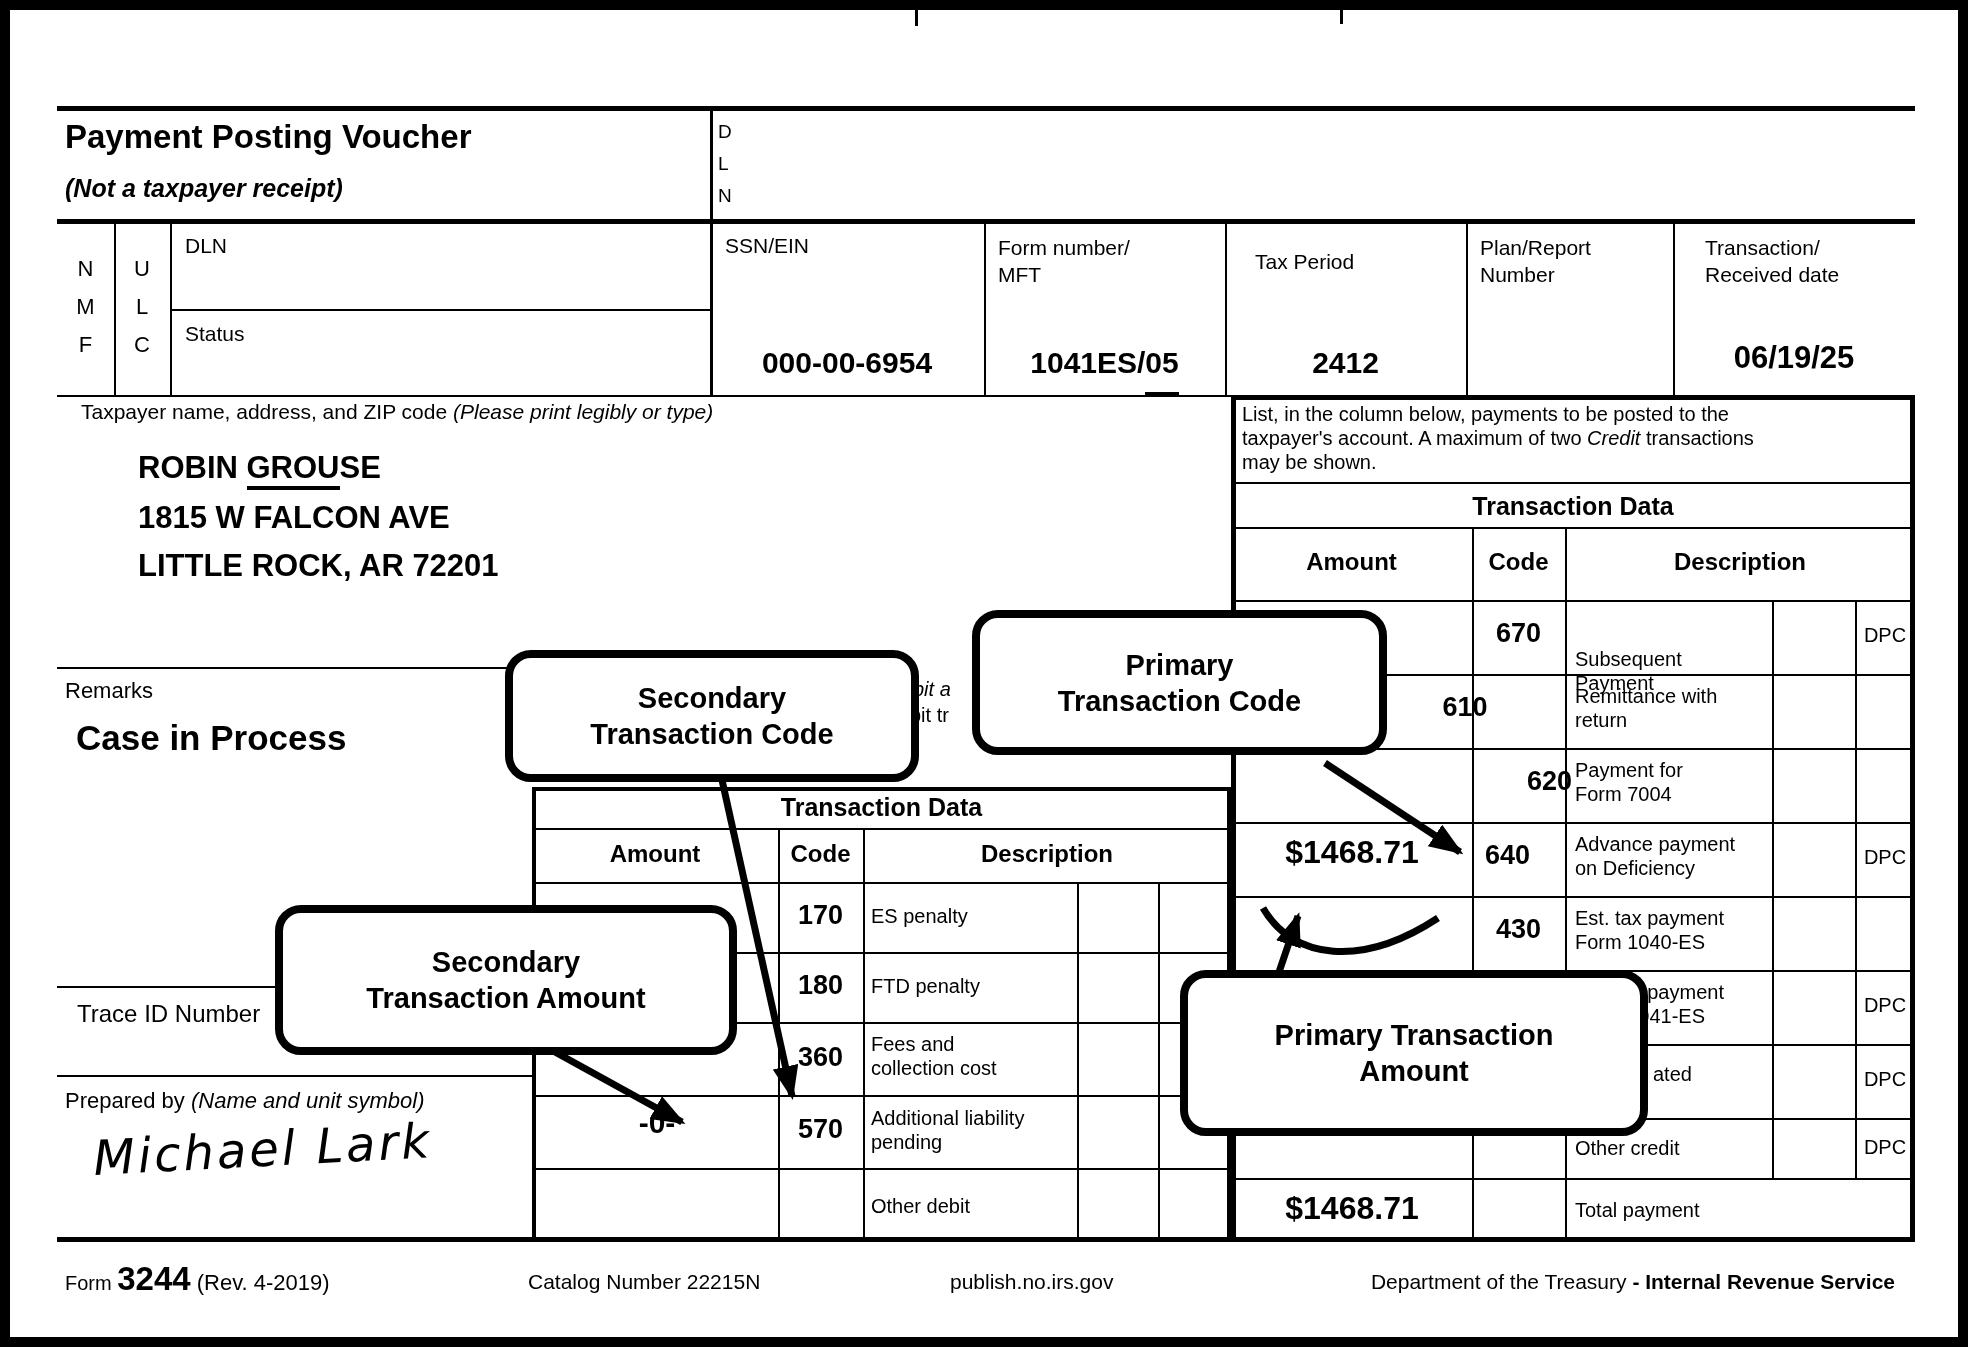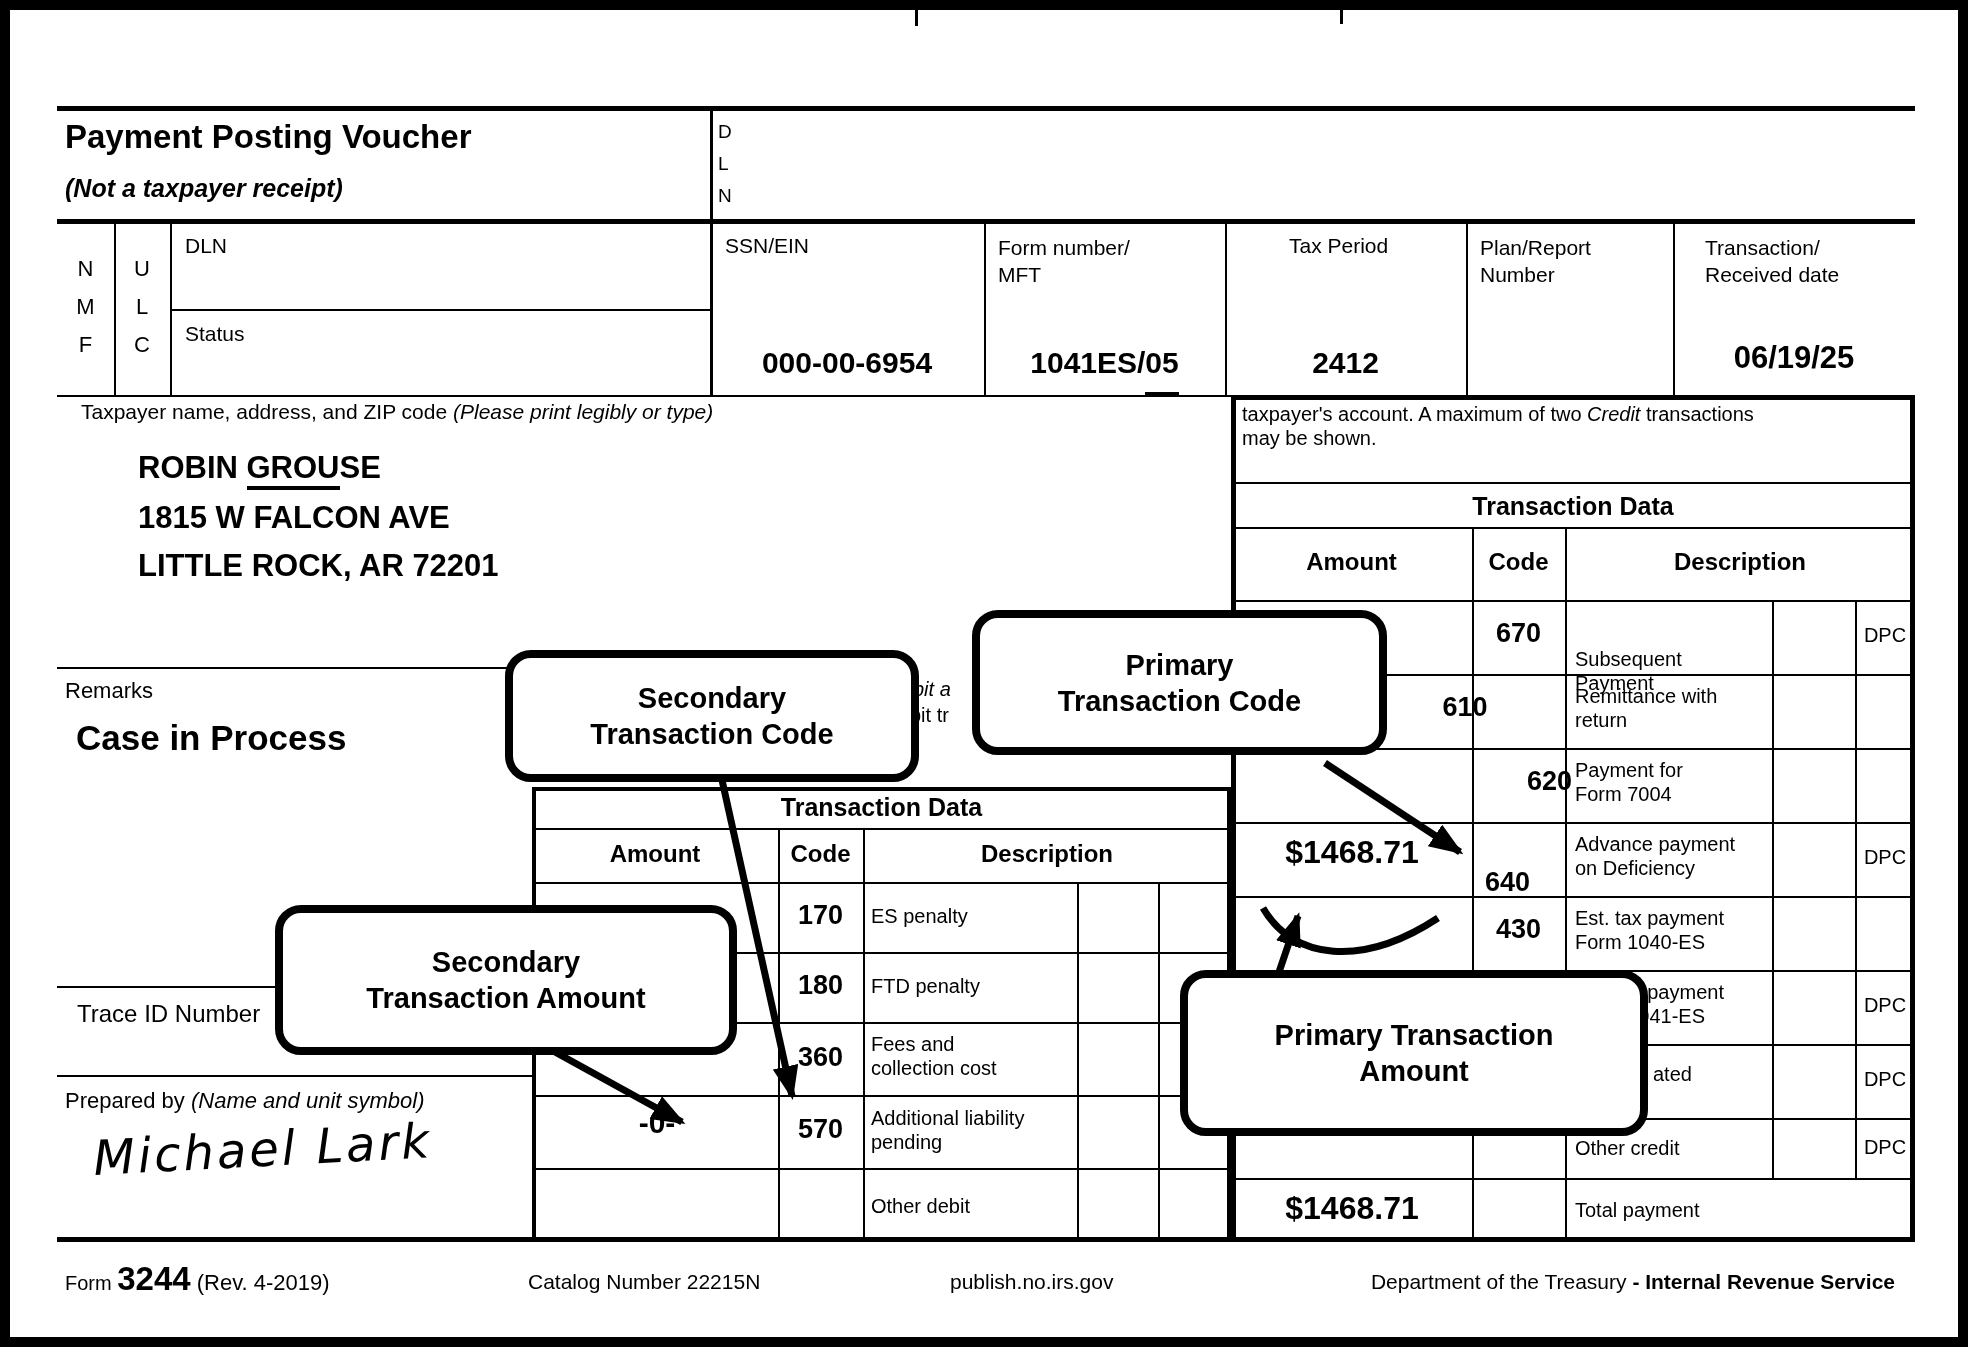--- a/index.html
+++ b/index.html
@@ -75,21 +75,21 @@
   <div class="lbl" style="left:175px;top:312px;">Status</div>
   <div class="lbl" style="left:715px;top:224px;">SSN/EIN</div>
   <div class="val" style="left:700px;top:336px;width:274px;">000-00-6954</div>
   <div class="lbl lbl2" style="left:988px;top:224px;">
     <div>Form number/</div>
       <div>MFT</div>
   </div>
   <div class="val" style="left:974px;top:336px;width:241px;">
     <span>1041ES/</span><span class="u3">05</span>
   </div>
-  <div class="lbl" style="left:1245px;top:224px;margin-left:34px;">Tax Period</div>
+  <div class="lbl" style="left:1245px;top:240px;">Tax Period</div>
   <div class="val" style="left:1215px;top:336px;width:241px;">2412</div>
   <div class="lbl lbl2" style="left:1470px;top:224px;">
     <div>Plan/Report</div>
       <div>Number</div>
   </div>
   <div class="lbl lbl2" style="left:1695px;top:224px;">
     <div>Transaction/</div>
       <div>Received date</div>
   </div>
   <div class="val" style="left:1663px;top:330px;width:242px;font-size:31px;">06/19/25</div>
@@ -145,20 +145,21 @@
   <div class="amt" style="left:526px;top:1096px;width:242px;font-size:30px;">-0-</div>
   <div class="code" style="left:768px;top:1104px;width:85px;">570</div>
   <div class="desc" style="left:861px;top:1096px;">
     <div>Additional liability</div>
       <div>pending</div>
   </div>
   <div class="desc" style="left:861px;top:1184px;">Other debit</div>
 
   <div class="panel-box" style="left:1221px;top:385px;width:684px;height:847px;"></div>
   <div class="abs" style="left:1232px;top:392px;width:665px;font-size:20px;line-height:24px;">
+    <div>List, in the column below, payments to be posted to the</div>
     <div><span>taxpayer's account. A maximum of two </span><span class="it">Credit</span><span> transactions</span></div>
     <div>may be shown.</div>
   </div>
   <div class="hl" style="left:1221px;top:472px;width:684px;"></div>
   <div class="ttl" style="left:1221px;top:482px;width:684px;">Transaction Data</div>
   <div class="hl" style="left:1221px;top:517px;width:684px;"></div>
   <div class="colh" style="left:1221px;top:538px;width:241px;">Amount</div>
   <div class="colh" style="left:1462px;top:538px;width:93px;">Code</div>
   <div class="colh" style="left:1555px;top:538px;width:350px;">Description</div>
   <div class="hl" style="left:1221px;top:590px;width:684px;"></div>
@@ -188,21 +189,21 @@
       <div>return</div>
   </div>
 
   <div class="code" style="left:1462px;top:756px;width:100px;text-align:right;">620</div>
   <div class="desc" style="left:1565px;top:748px;">
     <div>Payment for</div>
       <div>Form 7004</div>
   </div>
 
   <div class="amt" style="left:1226px;top:824px;width:232px;">$1468.71</div>
-  <div class="code" style="left:1462px;top:830px;width:71px;margin-top:27px;">640</div>
+  <div class="code" style="left:1462px;top:830px;width:71px;">640</div>
   <div class="desc" style="left:1565px;top:822px;">
     <div>Advance payment</div>
       <div>on Deficiency</div>
   </div>
   <div class="dpc" style="left:1845px;top:836px;width:60px;">DPC</div>
 
   <div class="code" style="left:1462px;top:904px;width:93px;">430</div>
   <div class="desc" style="left:1565px;top:896px;">
     <div>Est. tax payment</div>
       <div>Form 1040-ES</div>

